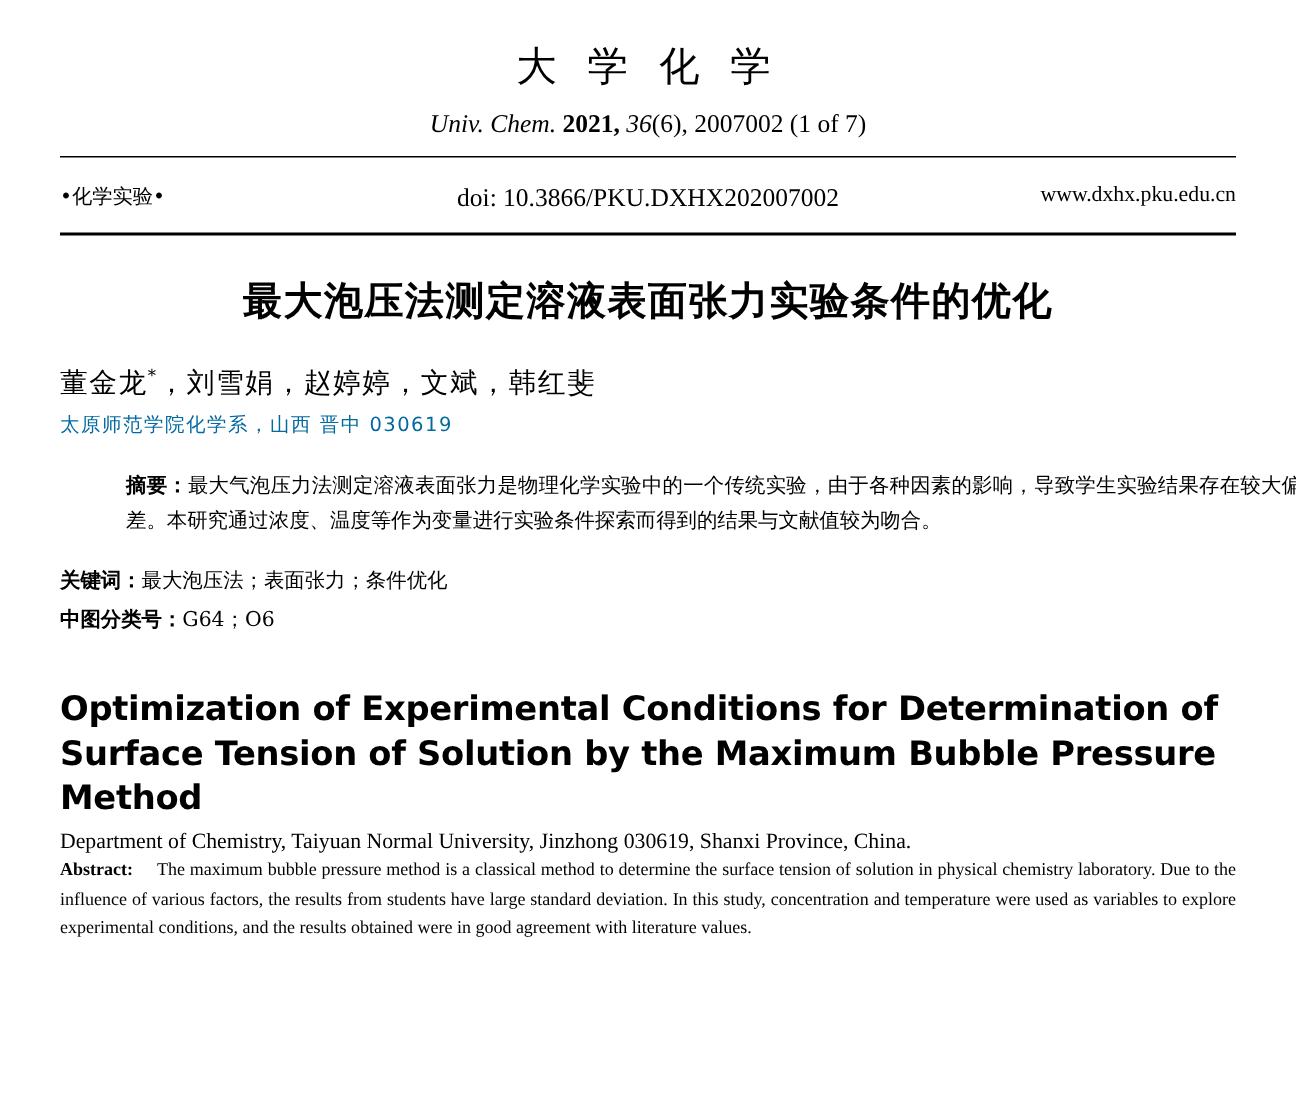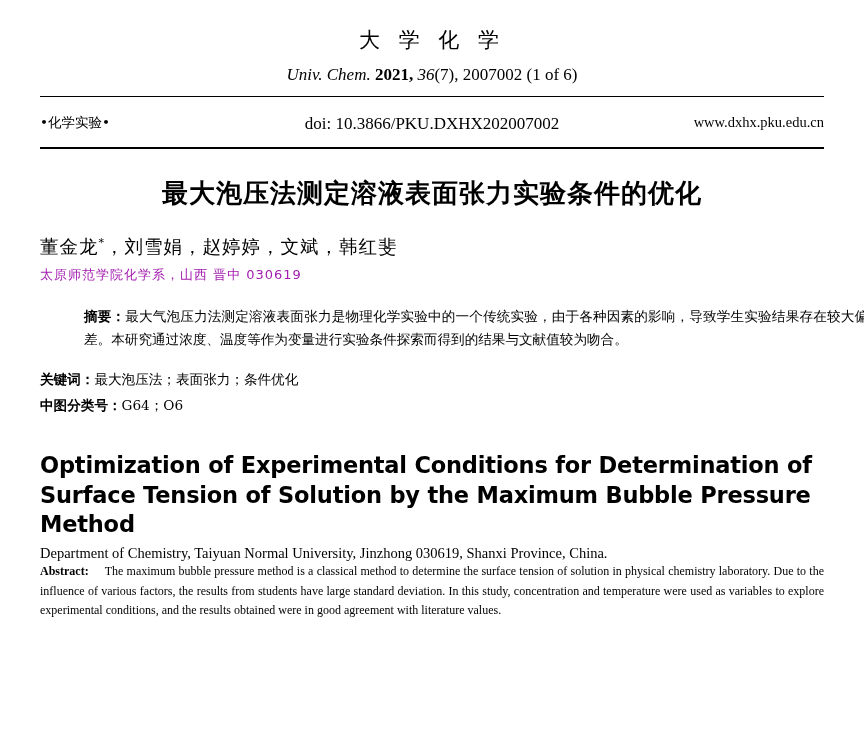--- a/index.html
+++ b/index.html
@@ -22,21 +22,21 @@
     padding: 0 40px;
   }
 
   
   .masthead {
     padding-top: 26px;
     text-align: center;
   }
   .journal-cn {
     font-family: "DejaVu Serif", "Liberation Serif", serif;
-    font-size: 21px;
+    font-size: 27px;
     letter-spacing: 6px;
     font-weight: 400;
     color: #000;
   }
   .journal-en {
     margin-top: 11px;
     font-size: 17px;
     font-family: "Liberation Serif", serif;
   }
   .journal-en .ital { font-style: italic; }
@@ -101,21 +101,21 @@
   }
   .authors-cn sup {
     font-size: 11px;
     vertical-align: super;
   }
   .affil-cn {
     margin-top: 7px;
     font-family: "DejaVu Sans", "Liberation Sans", sans-serif;
     font-size: 13px;
     letter-spacing: 1px;
-    color: #a21caf;
+    color: #0369a1;
   }
 
   .abstract-cn {
     margin-top: 21px;
     font-family: "DejaVu Serif", "Liberation Serif", serif;
     font-size: 13.6px;
     line-height: 1.72;
     text-align: justify;
     width: 784px;
     margin-left: 44px;
@@ -172,21 +172,21 @@
 </head>
 <body>
 
 <div class="page">
 
   <div class="masthead">
     <div class="journal-cn">大 学 化 学</div>
     <div class="journal-en">
       <span class="ital">Univ. Chem.</span>
       <span class="bold">2021,</span>
-      <span class="ital">36</span><span>(7), 2007002 (1 of 6)</span>
+      <span class="ital">36</span><span>(6), 2007002 (1 of 7)</span>
     </div>
   </div>
 
   <div class="rule-top"></div>
 
   <div class="inforow">
     <div class="left">•化学实验•</div>
     <div class="center">doi: 10.3866/PKU.DXHX202007002</div>
     <div class="right">www.dxhx.pku.edu.cn</div>
   </div>

